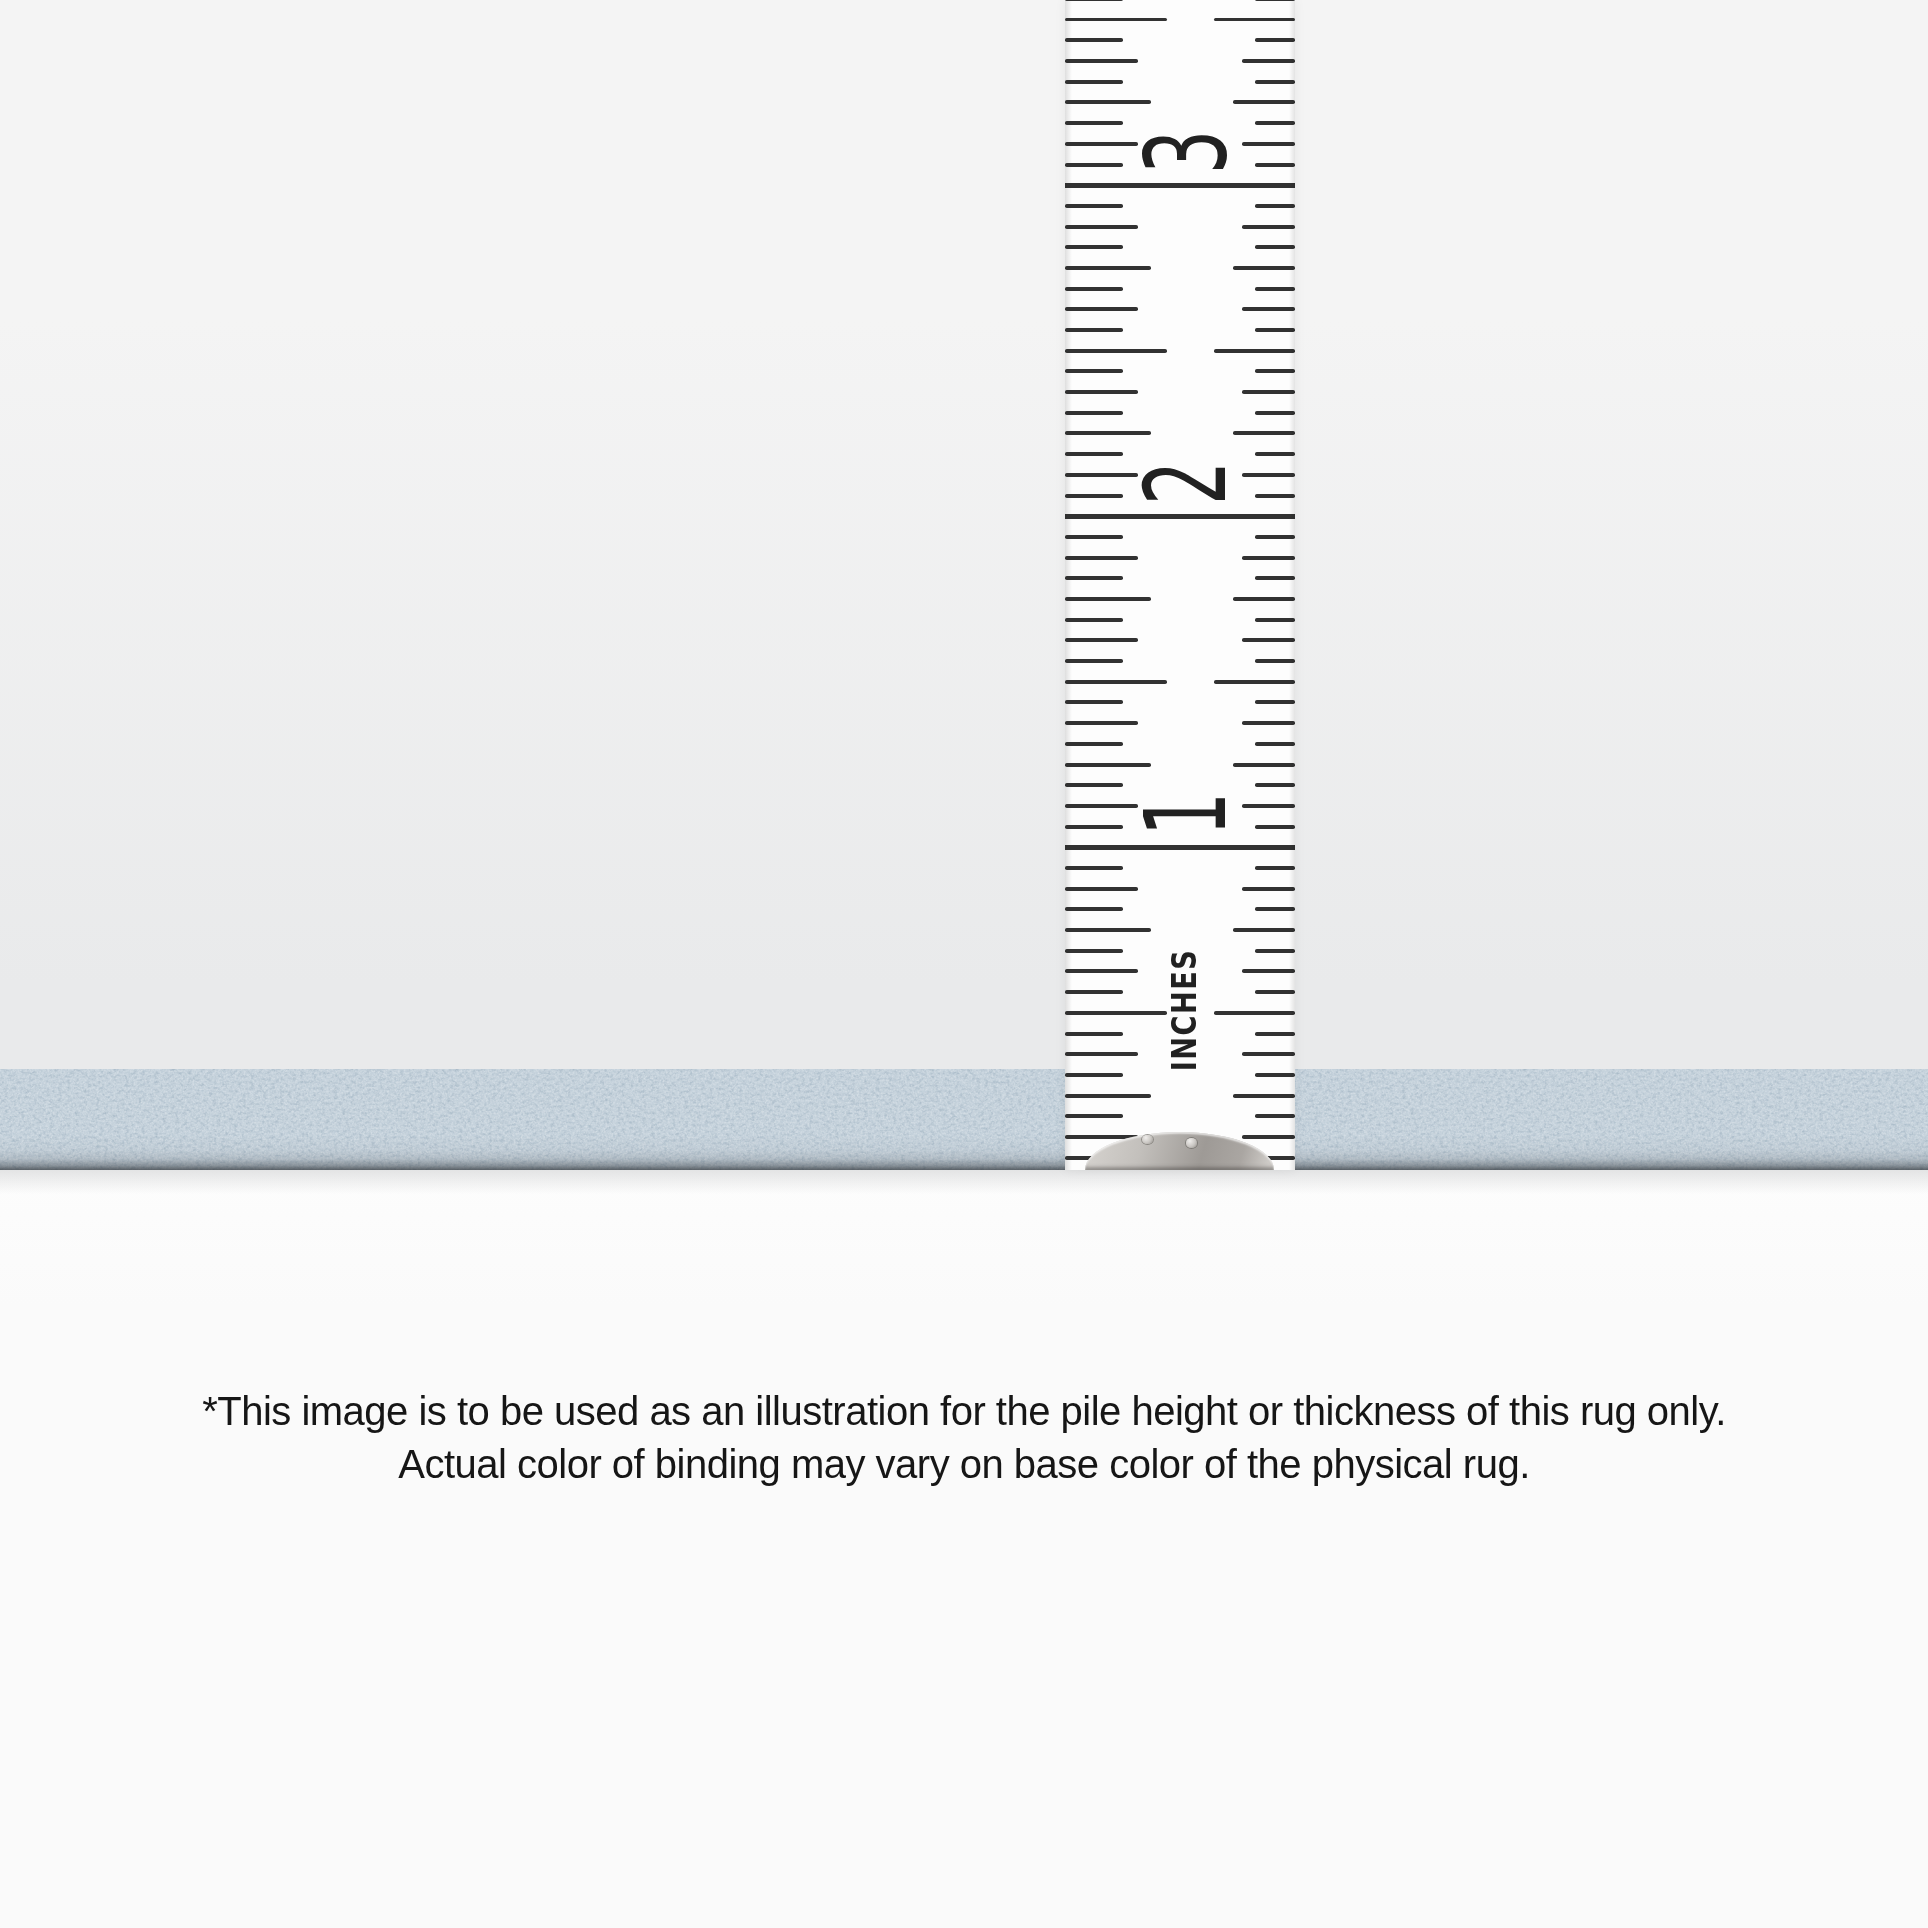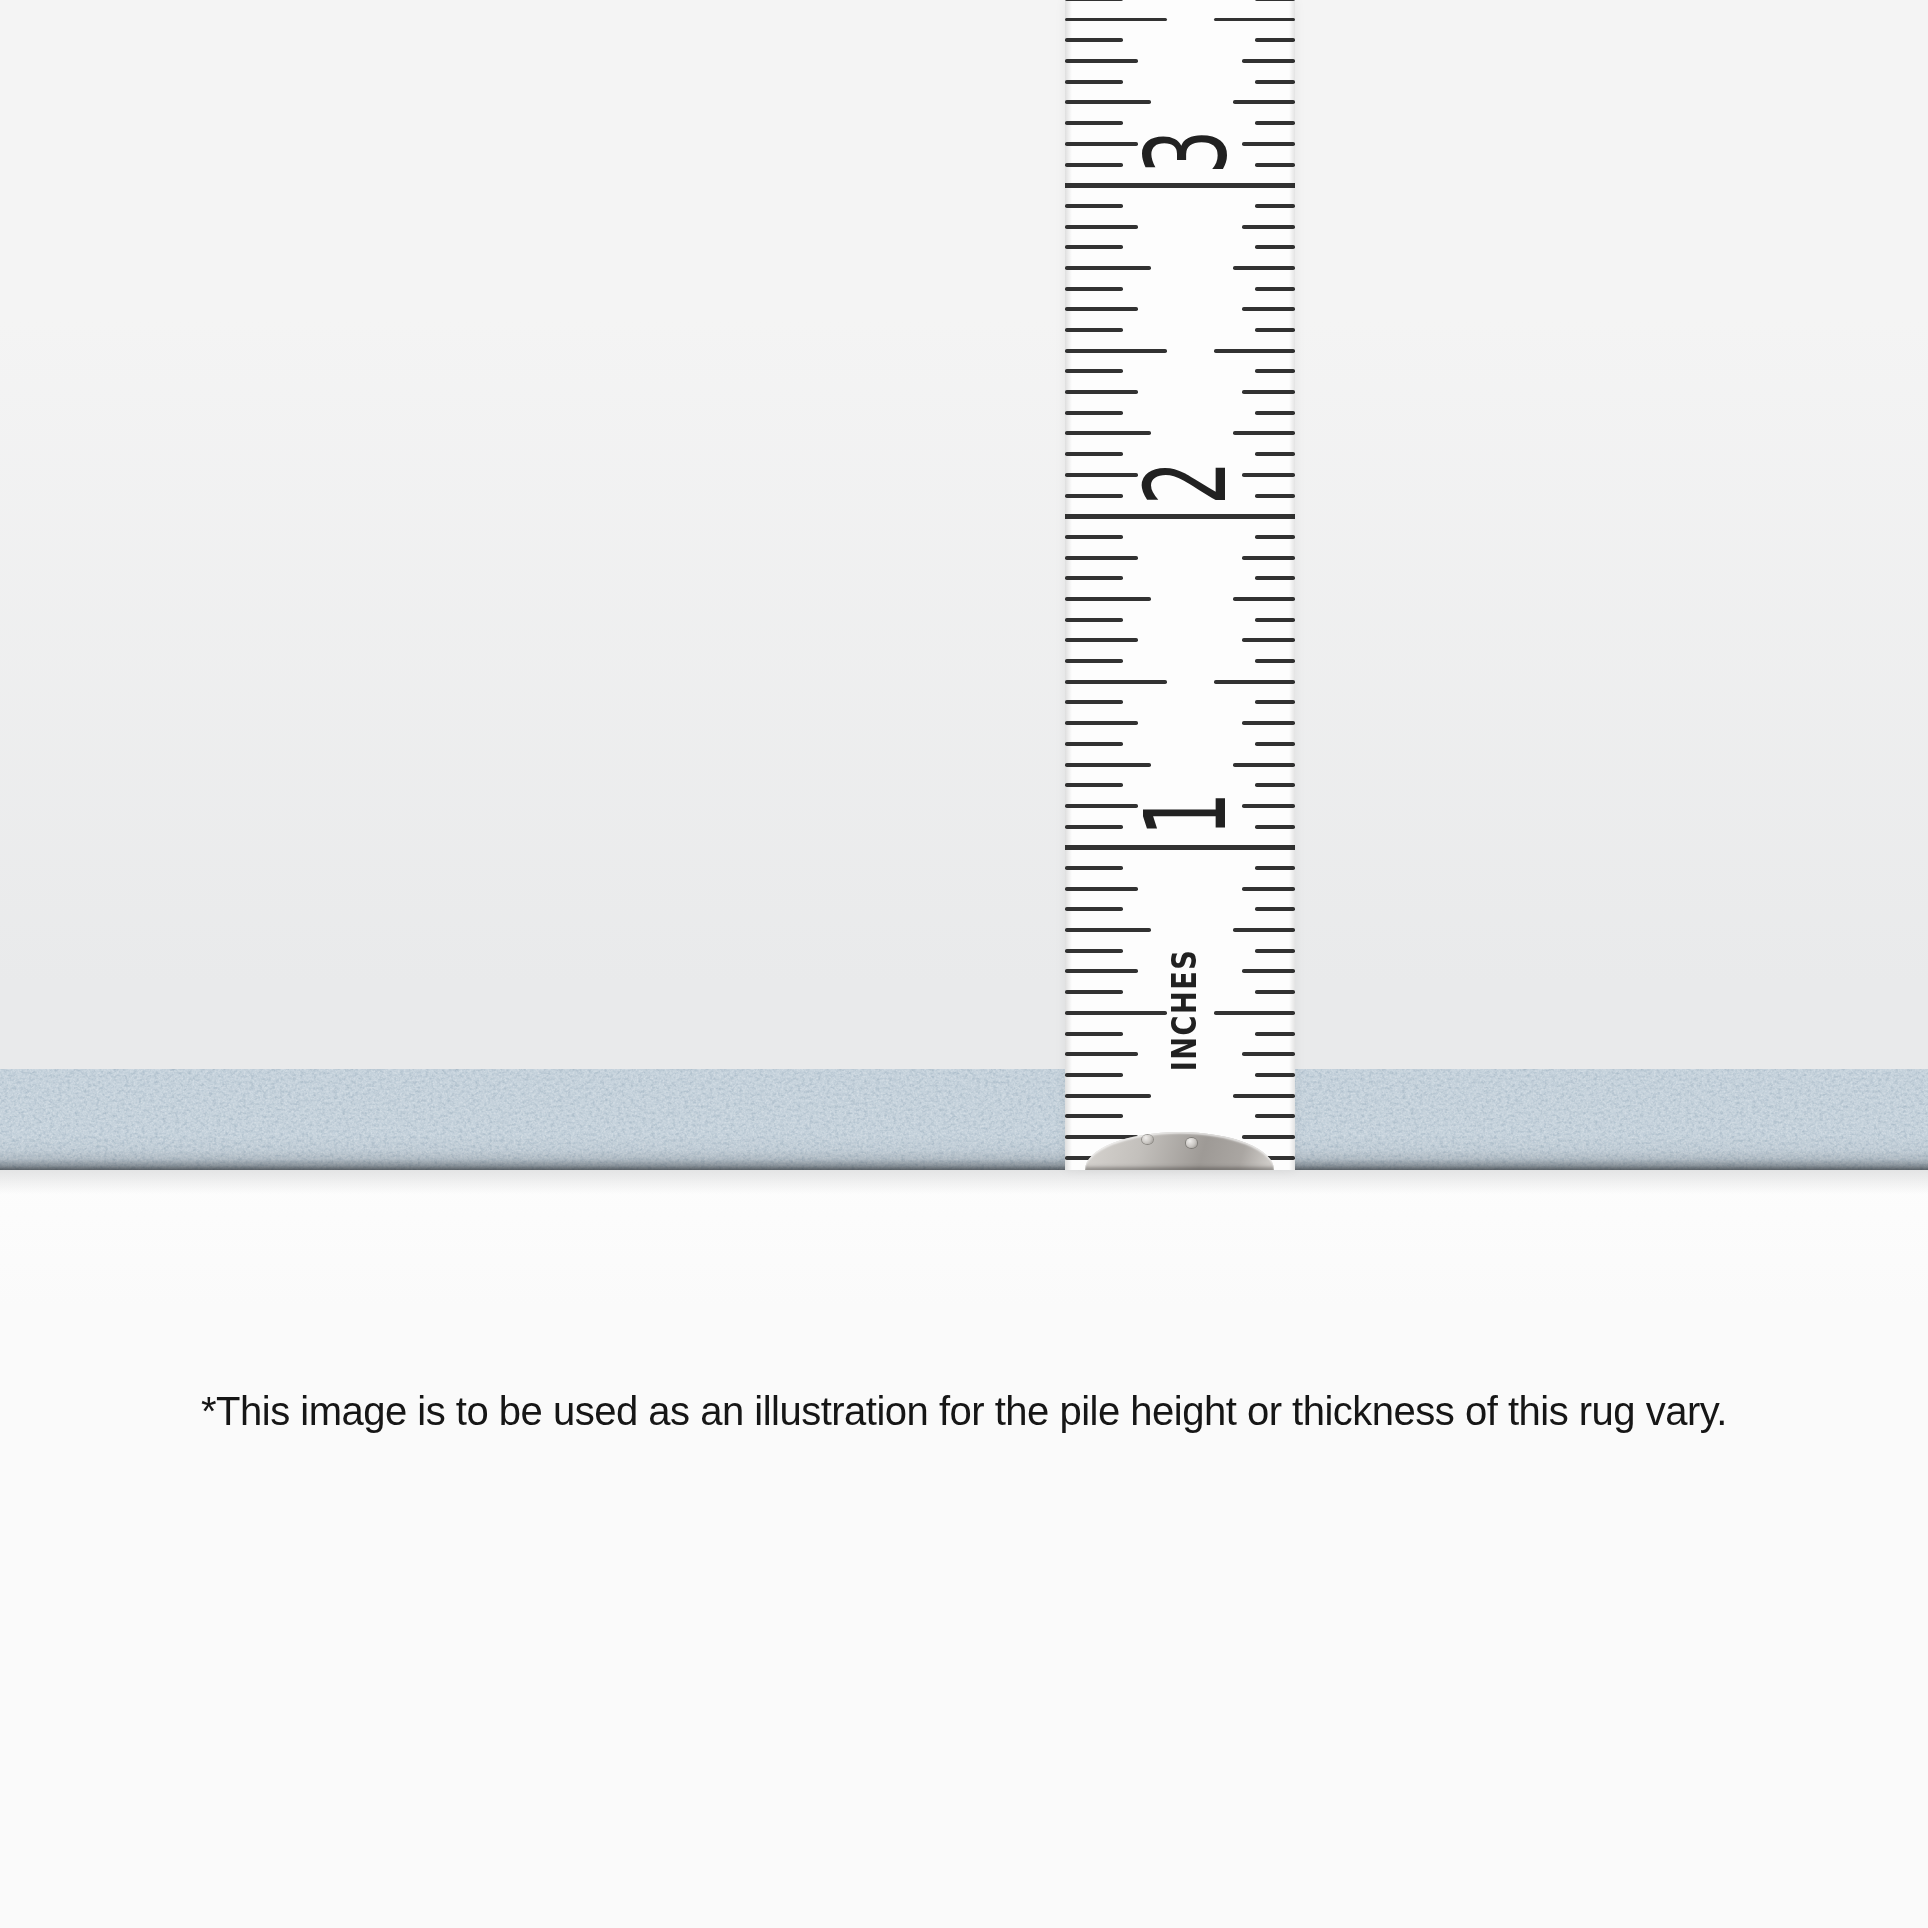--- a/index.html
+++ b/index.html
@@ -240,17 +240,18 @@
     <div class="clip">
       <span class="rivet r1"></span>
       <span class="rivet r2"></span>
     </div>
   <div class="inch-number" style="top: 814px;">1</div>
       <div class="inch-number" style="top: 483px;">2</div>
       <div class="inch-number" style="top: 152px;">3</div>
     </div>
 
   <div class="caption">
-    <div class="caption-line">*This image is to be used as an illustration for the pile height or thickness of this rug vary.</div>
+    <div class="caption-line">*This image is to be used as an illustration for the pile height or thickness of this rug only.</div>
+    <div class="caption-line">Actual color of binding may vary on base color of the physical rug.</div>
   </div>
 
 </div>
 
 
 </body></html>

